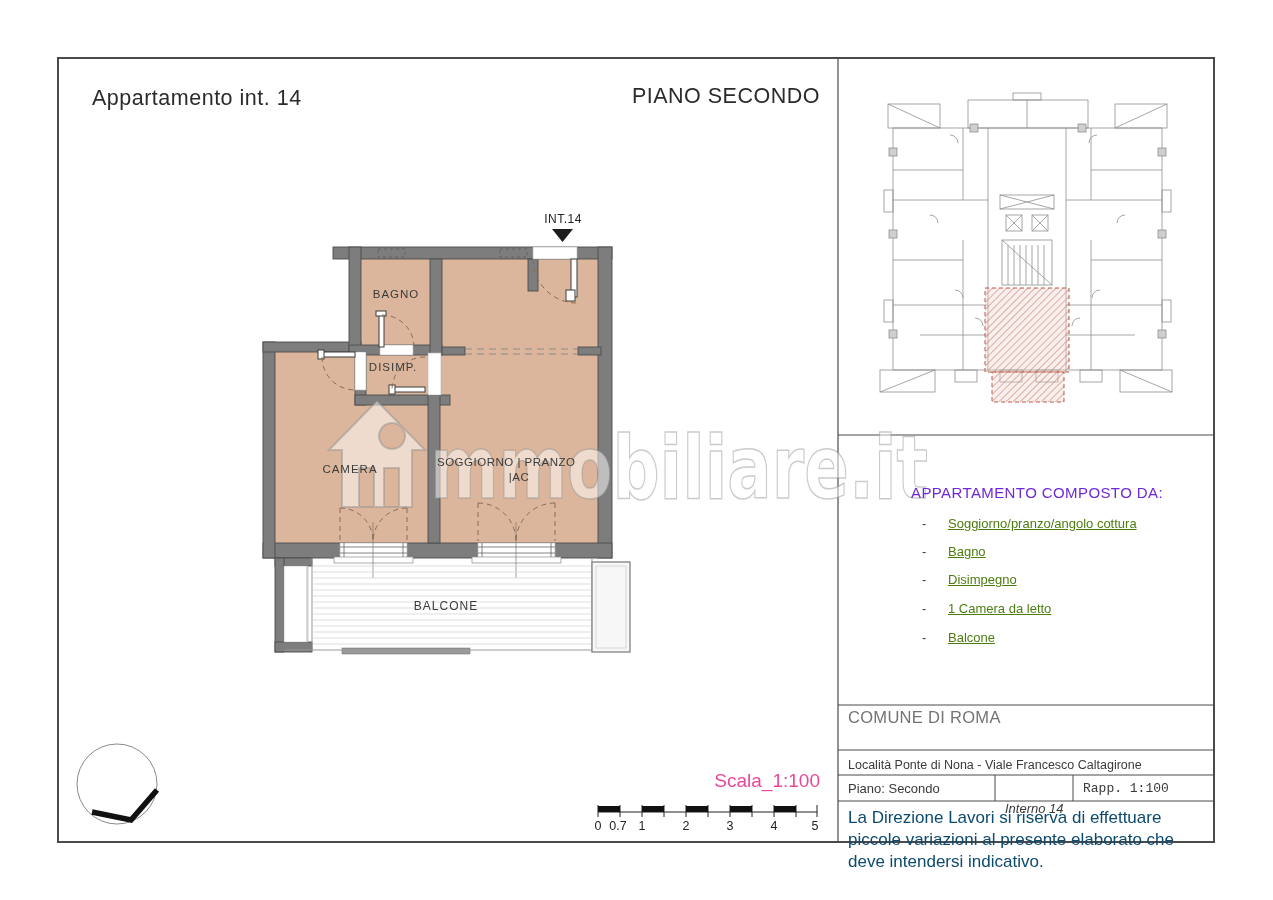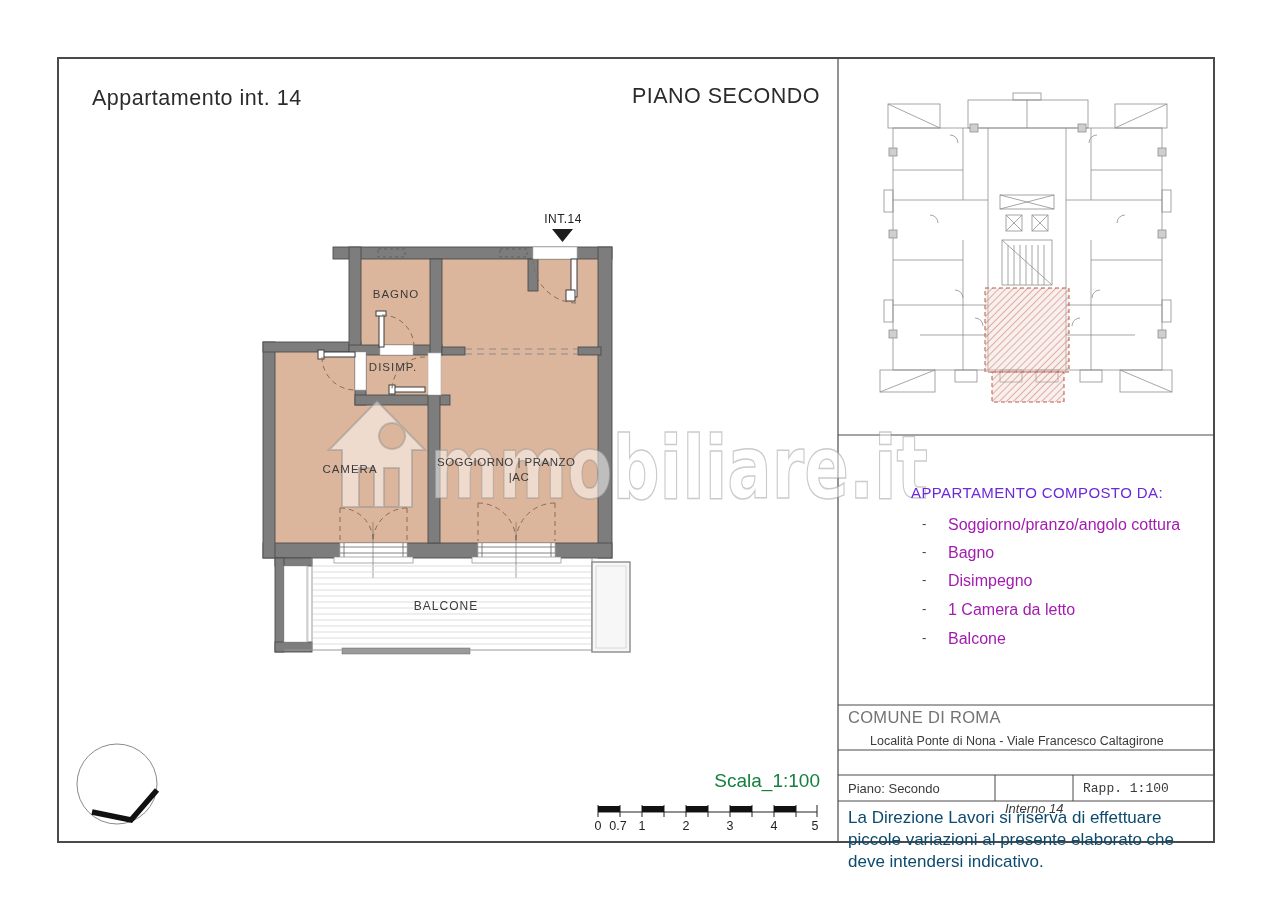--- a/index.html
+++ b/index.html
@@ -6,21 +6,21 @@
   #page{position:relative;width:1273px;height:900px;background:#fff;overflow:hidden;
         font-family:"Liberation Sans",sans-serif;color:#3a3a3a;}
   #gfx{position:absolute;left:0;top:0;width:1273px;height:900px;}
   .lbl{position:absolute;white-space:nowrap;}
   .center{text-align:center;}
   .right{text-align:right;}
   .room{font-size:11.5px;letter-spacing:1px;color:#3b3b3b;}
   .title{font-size:21.5px;letter-spacing:.5px;color:#2b2b2b;text-align:right;}
   .panel-head{font-size:15px;letter-spacing:.4px;color:#6d28d9;}
   .list-dash{font-size:13px;color:#3a3a3a;}
-  .list-item{font-size:16px;color:#a21caf;}
+  .list-item{font-size:13px;color:#4d7c0f;text-decoration:underline;}
   .tbl-big{font-size:16.5px;letter-spacing:.3px;color:#737373;}
   .tbl-small{font-size:12.5px;color:#3a3a3a;}
   .tick{font-size:12.5px;color:#222;width:30px;text-align:center;}
   .disclaimer{position:absolute;font-size:17px;line-height:1.3;color:#0c4a6e;white-space:normal;}
 </style>
 </head>
 <body>
 
 <div id="page">
 
@@ -299,21 +299,21 @@
 
 <div class="lbl" style="left:538px;top:212px;width:50px;font-size:12px;letter-spacing:.5px;color:#222;text-align:center;">INT.14</div>
 
 <div class="lbl room center" style="left:366px;top:288px;width:60px;">BAGNO</div>
 <div class="lbl room center" style="left:363px;top:361px;width:60px;">DISIMP.</div>
 <div class="lbl room center" style="left:310px;top:463px;width:80px;">CAMERA</div>
 <div class="lbl room center" style="left:437px;top:456px;width:136px;letter-spacing:.5px;">SOGGIORNO | PRANZO</div>
 <div class="lbl room center" style="left:479px;top:471px;width:80px;letter-spacing:.5px;">|AC</div>
 <div class="lbl room center" style="left:396px;top:599px;width:100px;font-size:12px;">BALCONE</div>
 
-<div class="lbl right" style="left:660px;top:770px;width:160px;font-size:19px;color:#15803d;">Scala_1:100</div>
+<div class="lbl right" style="left:660px;top:770px;width:160px;font-size:19px;color:#ec4899;">Scala_1:100</div>
 <div class="lbl tick" style="left:583px;top:819px;">0</div>
 <div class="lbl tick" style="left:603px;top:819px;">0.7</div>
 <div class="lbl tick" style="left:627px;top:819px;">1</div>
 <div class="lbl tick" style="left:671px;top:819px;">2</div>
 <div class="lbl tick" style="left:715px;top:819px;">3</div>
 <div class="lbl tick" style="left:759px;top:819px;">4</div>
 <div class="lbl tick" style="left:800px;top:819px;">5</div>
 
 <div class="lbl panel-head center" style="left:867px;top:484px;width:340px;">APPARTAMENTO COMPOSTO DA:</div>
 <div class="lbl list-dash" style="left:922px;top:516px;">-</div>
@@ -321,19 +321,19 @@
 <div class="lbl list-dash" style="left:922px;top:544px;">-</div>
 <div class="lbl list-item" style="left:948px;top:544px;">Bagno</div>
 <div class="lbl list-dash" style="left:922px;top:572px;">-</div>
 <div class="lbl list-item" style="left:948px;top:572px;">Disimpegno</div>
 <div class="lbl list-dash" style="left:922px;top:601px;">-</div>
 <div class="lbl list-item" style="left:948px;top:601px;">1 Camera da letto</div>
 <div class="lbl list-dash" style="left:922px;top:630px;">-</div>
 <div class="lbl list-item" style="left:948px;top:630px;">Balcone</div>
 
 <div class="lbl tbl-big" style="left:848px;top:708px;">COMUNE DI ROMA</div>
-<div class="lbl tbl-small" style="left:848px;top:734px;margin-left:22px;">Località Ponte di Nona - Viale Francesco Caltagirone</div>
+<div class="lbl tbl-small" style="left:848px;top:758px;">Località Ponte di Nona - Viale Francesco Caltagirone</div>
 <div class="lbl tbl-small" style="left:848px;top:781px;font-size:13px;">Piano: Secondo</div>
 <div class="lbl tbl-small" style="left:1005px;top:801px;font-size:13px;font-style:italic;">Interno 14</div>
 <div class="lbl tbl-small" style="left:1083px;top:781px;font-size:13px;font-family:Liberation Mono, monospace;">Rapp. 1:100</div>
 <div class="disclaimer" style="left:848px;top:807px;width:356px;">La Direzione Lavori si riserva di effettuare piccole variazioni al presente elaborato che deve intendersi indicativo.</div>
 
 </div>
 
 </body></html>

